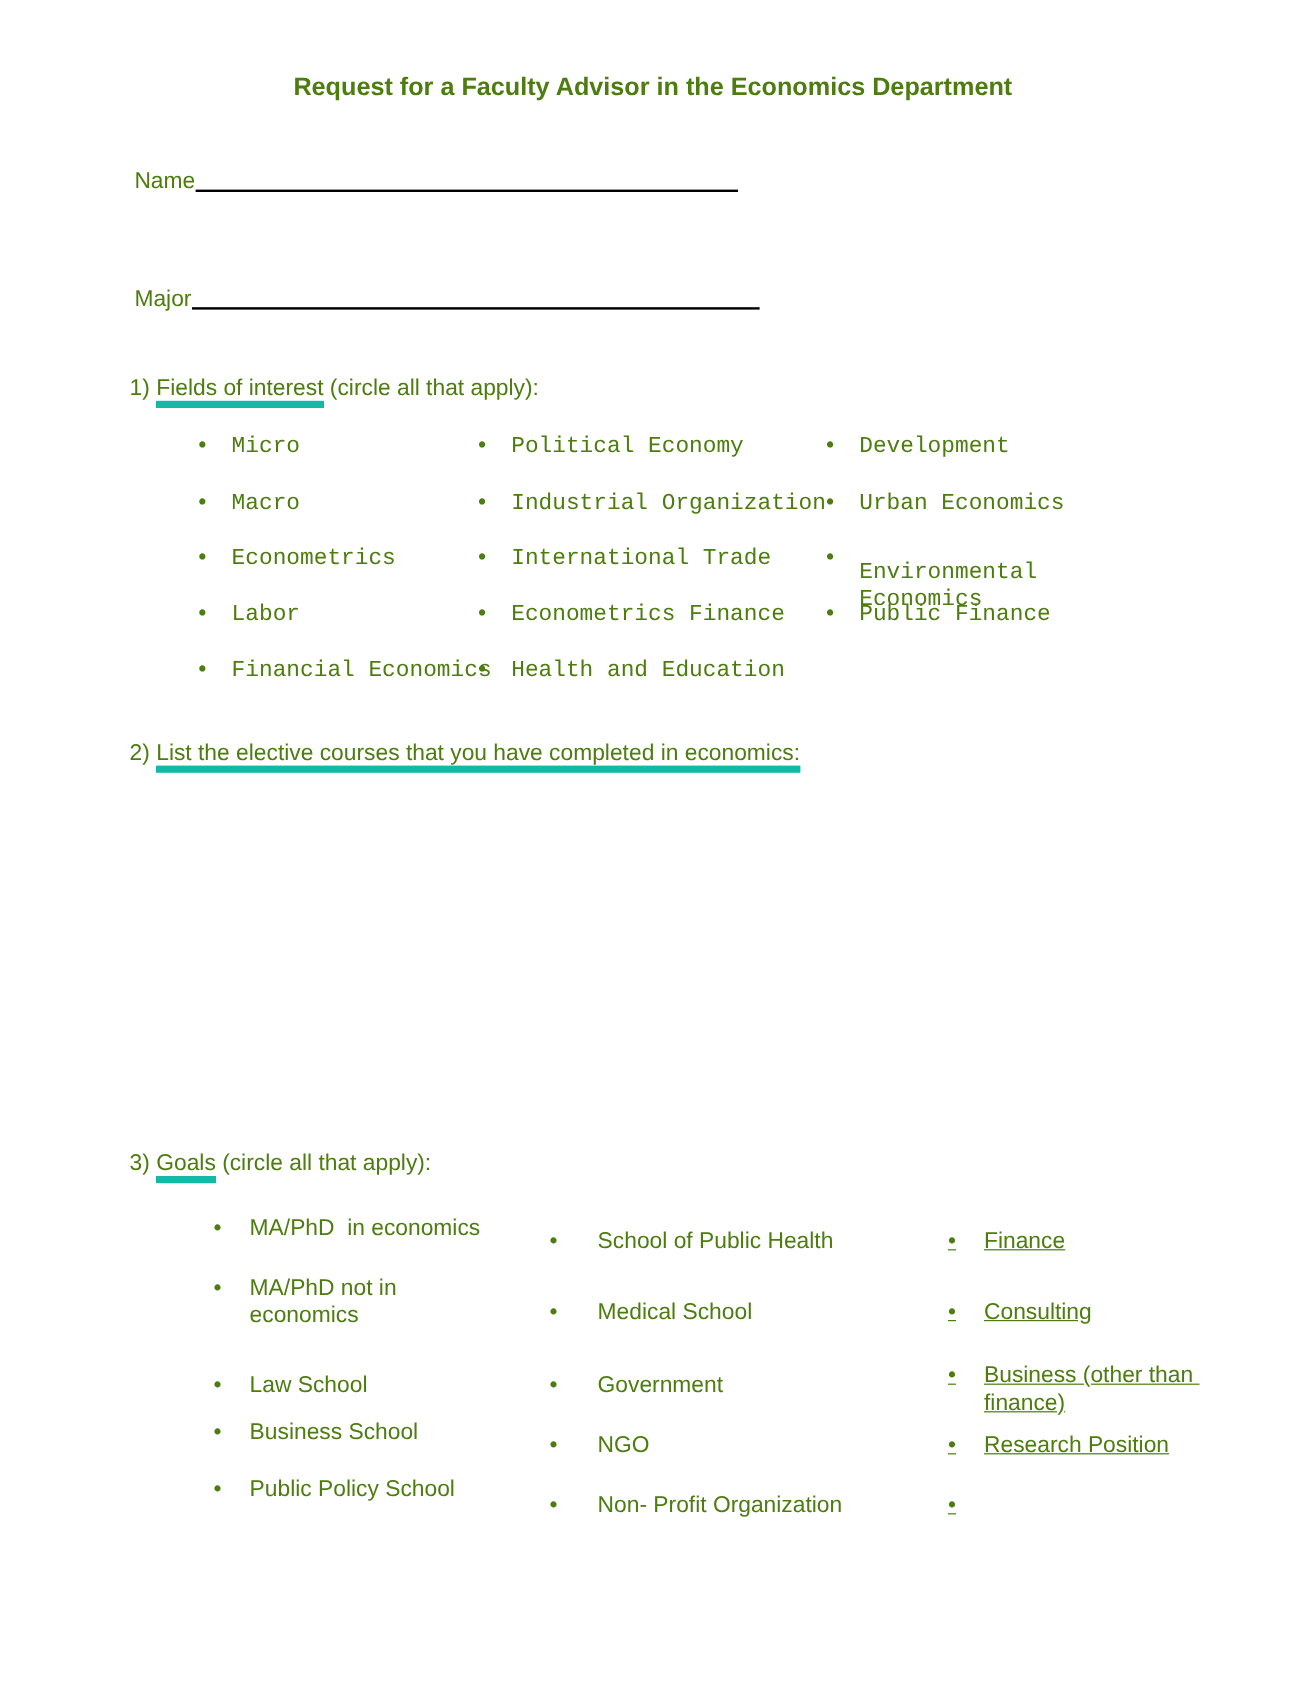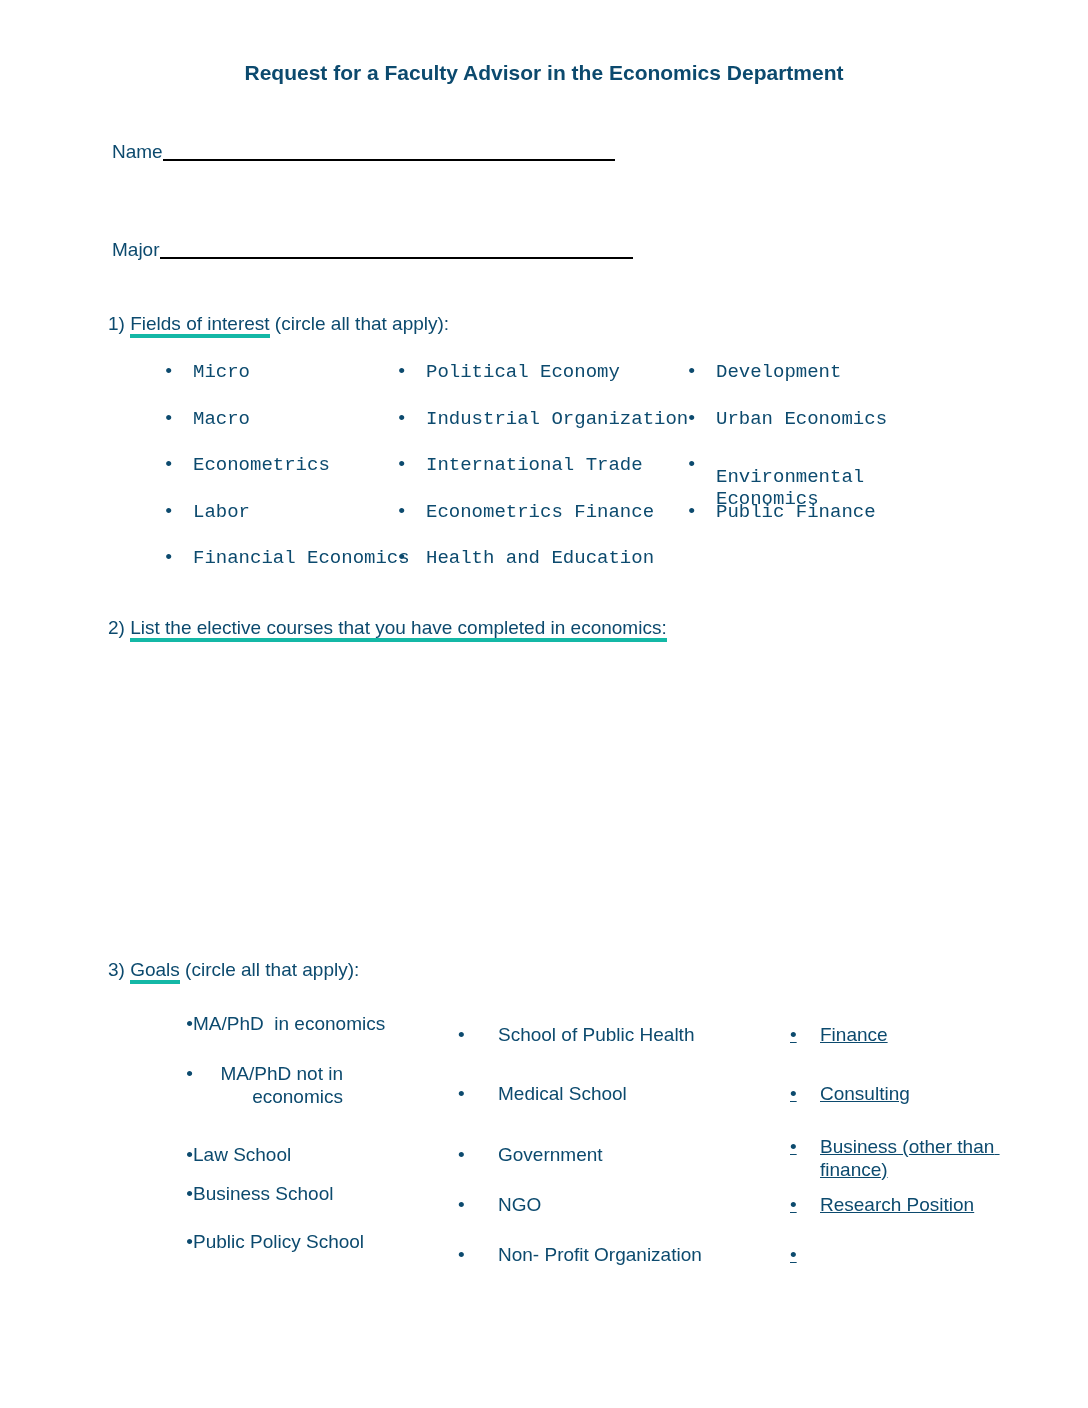--- a/index.html
+++ b/index.html
@@ -1,21 +1,21 @@
 <!DOCTYPE html>
 <html><head>
 <meta charset="utf-8">
 <style>
   html, body { margin: 0; padding: 0; background: #ffffff; }
   .page {
     position: relative;
     width: 1088px;
     height: 1408px;
     background: #ffffff;
-    color: #0c4a6e;
+    color: #4d7c0f;
     font-family: "Liberation Sans", sans-serif;
     overflow: hidden;
   }
   .abs { position: absolute; }
 
   
   .title {
     top: 60px; left: 0; width: 100%;
     text-align: center;
     font-size: 21px; font-weight: bold;
@@ -35,41 +35,41 @@
   .fl-major { width: 473px; }
   .r-name  { top: 141px; }
   .r-uni   { top: 189px; }
   .r-major { top: 239px; }
 
   
   .heading { left: 108px; font-size: 19px; line-height: 23px; white-space: nowrap; }
   .h1 { top: 312px; }
   .h2 { top: 616px; }
   .h3 { top: 958px; }
-  .u { border-bottom: 4px solid #14b8a6; }
+  .u { border-bottom: 6px solid #14b8a6; }
 
   
   .grid1 {
     top: 361px; left: 163px;
     display: grid;
     grid-template-columns: 233px 290px 240px;
     grid-auto-rows: 46.5px;
     font-size: 19px; line-height: 22px; font-family: Liberation Mono, monospace;
   }
   .cell { display: flex; align-items: flex-start; }
   .blt { width: 30px; flex: none; }
   .blt::before { content: "\2022"; }
   .txt { flex: none; white-space: pre-wrap; }
   .w140 { width: 140px; margin-top: 12px; }
   .w150 { width: 150px; }
   .w195 { width: 195px; }
 
   
   .g3item { display: flex; align-items: flex-start; font-size: 19px; line-height: 23px; }
-  .c1 { left: 163px; text-align: right; }
+  .c1 { left: 178px; }
   .c2 { left: 458px; gap: 10px; }
   .c3 { left: 790px; text-decoration: underline; }
 </style>
 </head>
 <body>
 
 <div class="page">
 
   <div class="title abs">Request for a Faculty Advisor in the Economics Department</div>
 

